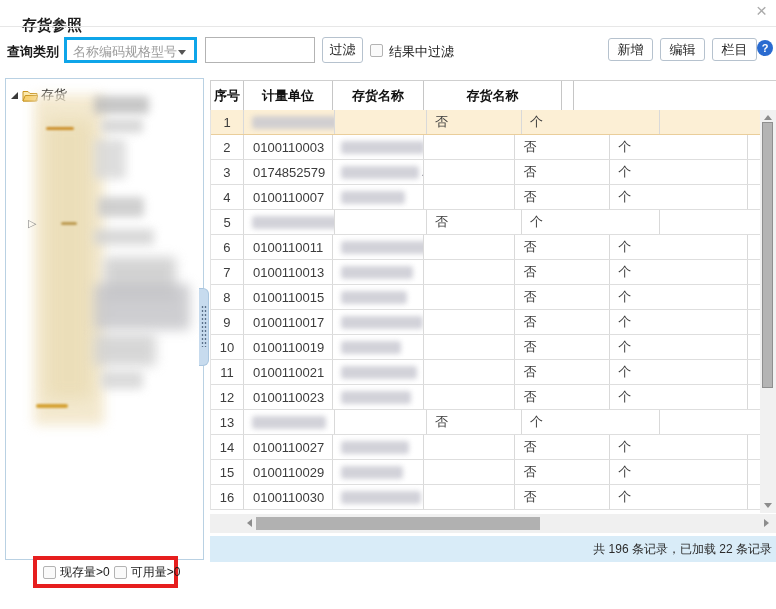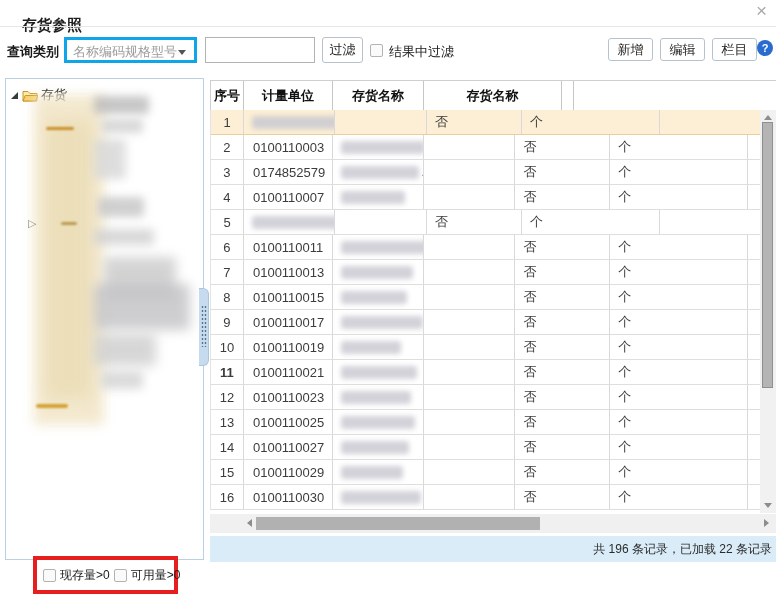--- a/index.html
+++ b/index.html
@@ -58,21 +58,21 @@
   .arr-down{left:4px;bottom:5px;border-left:4px solid transparent;border-right:4px solid transparent;border-top:5px solid #8d8d8d;}
   .hscroll{position:absolute;left:210px;top:514px;width:566px;height:19px;background:#f0f0f0;}
   .hscroll .thumb{position:absolute;left:46px;top:3px;width:284px;height:13px;background:#b1b1b1;cursor:grab;}
   .arr-left{left:37px;top:5px;border-top:4px solid transparent;border-bottom:4px solid transparent;border-right:5px solid #8d8d8d;}
   .arr-right{right:7px;top:5px;border-top:4px solid transparent;border-bottom:4px solid transparent;border-left:5px solid #8d8d8d;}
 
   
   .status{position:absolute;left:210px;top:536px;width:566px;height:26px;background:#d9ecf8;display:flex;align-items:center;justify-content:flex-end;padding-right:4px;box-sizing:border-box;font-size:12px;color:#2b2b2b;}
 
   
-  .redbox{position:absolute;left:33px;top:556px;width:145px;height:38px;border:4px solid #e61e1e;box-sizing:border-box;display:flex;align-items:center;gap:4px;padding-left:6px;background:#fff;}
+  .redbox{position:absolute;left:33px;top:556px;width:145px;height:32px;border:4px solid #e61e1e;box-sizing:border-box;display:flex;align-items:center;gap:4px;padding-left:6px;background:#fff;}
   .redbox .cbx{position:static;flex:none;}
   .redbox label{font-size:12px;color:#1a1a1a;white-space:nowrap;}
   .btn-ok{left:610px;top:568px;width:75px;height:27px;font-size:14px;}
   .btn-cancel{left:696px;top:568px;width:73px;height:27px;font-size:14px;}
 </style>
 </head>
 <body>
 
 <div class="dialog">
 
@@ -237,21 +237,21 @@
         <div class="td pad" style="width: 89px; padding-left: 9px;">0100110019</div>
         <div class="td " style="width: 91px;">
           <span class="blob" style="width: 60px;"></span>
         </div>
         <div class="td " style="width: 92px;"></div>
         <div class="td pad" style="width: 95px;">否</div>
         <div class="td pad" style="width: 138px;">个</div>
         <div class="td " style="width: 12px; border-right: none;"></div>
       </div>
       <div class="tr">
-        <div class="td center" style="width: 33px; font-weight: bold;">11</div>
+        <div class="td center" style="width: 33px;">11</div>
         <div class="td pad" style="width: 89px; padding-left: 9px;">0100110021</div>
         <div class="td " style="width: 91px;">
           <span class="blob" style="width: 76px;"></span>
         </div>
         <div class="td " style="width: 92px;"></div>
         <div class="td pad" style="width: 95px;">否</div>
         <div class="td pad" style="width: 138px;">个</div>
         <div class="td " style="width: 12px; border-right: none;"></div>
       </div>
       <div class="tr">
@@ -260,21 +260,20 @@
         <div class="td " style="width: 91px;">
           <span class="blob" style="width: 70px;"></span>
         </div>
         <div class="td " style="width: 92px;"></div>
         <div class="td pad" style="width: 95px;">否</div>
         <div class="td pad" style="width: 138px;">个</div>
         <div class="td " style="width: 12px; border-right: none;"></div>
       </div>
       <div class="tr">
         <div class="td center" style="width: 33px;">13</div>
-        <div class="td pad" style="width: 89px; padding-left: 9px;">0100110025</div>
         <div class="td " style="width: 91px;">
           <span class="blob" style="width: 74px;"></span>
         </div>
         <div class="td " style="width: 92px;"></div>
         <div class="td pad" style="width: 95px;">否</div>
         <div class="td pad" style="width: 138px;">个</div>
         <div class="td " style="width: 12px; border-right: none;"></div>
       </div>
       <div class="tr">
         <div class="td center" style="width: 33px;">14</div>

